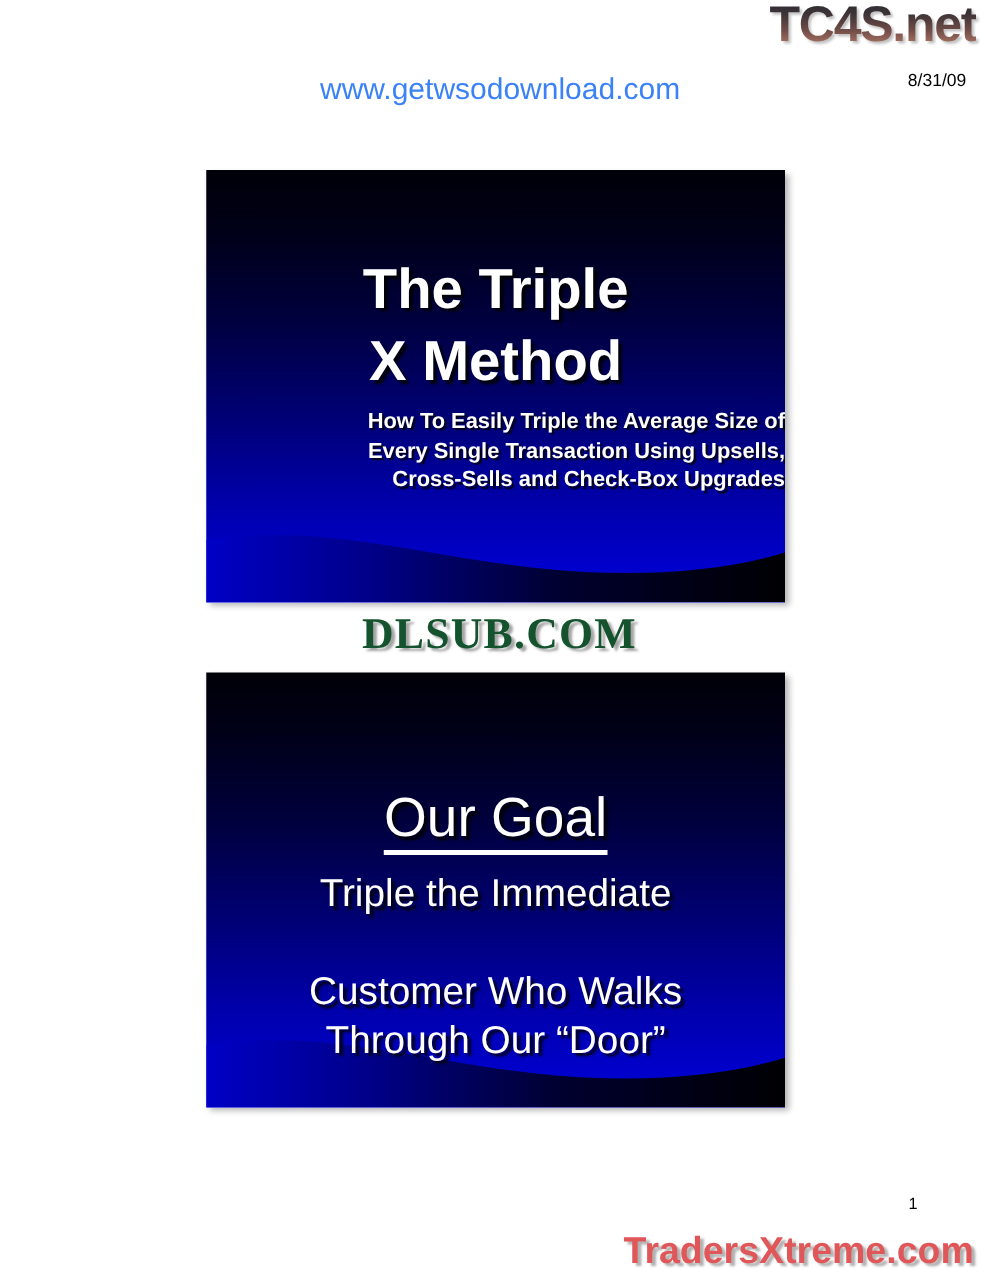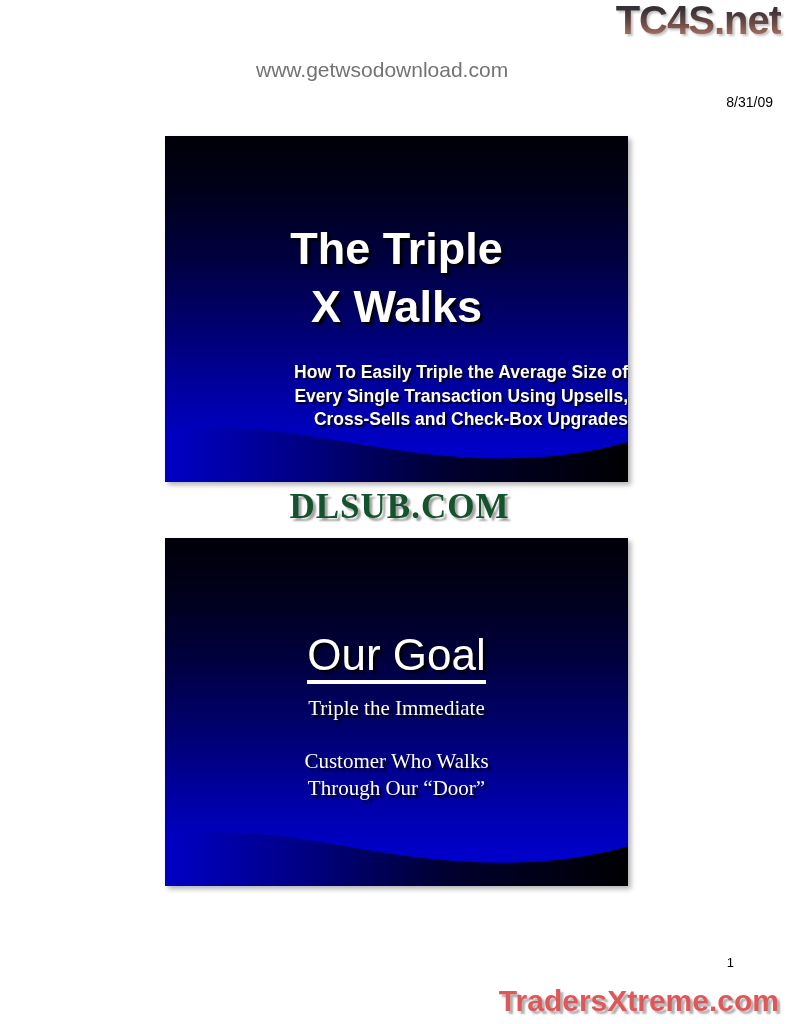--- a/index.html
+++ b/index.html
@@ -35,28 +35,27 @@
     filter: drop-shadow(2px 2px 1px rgba(120,120,120,0.45));
     white-space: nowrap;
   }
   .header-date {
     position: absolute;
     top: 56px;
     right: 18px;
     font-size: 14px;
     color: #000000;
     white-space: nowrap;
-    margin-top: 38px;
   }
   .site-url {
     position: absolute;
     top: 58px;
     left: 256px;
-    font-size: 21px;
-    color: #737373;
+    font-size: 24px;
+    color: #3b82f6;
     white-space: nowrap;
   }
 
   
   .slide {
     position: absolute;
     left: 165px;
     width: 463px;
     background: linear-gradient(180deg,
         #000008 0%,
@@ -83,21 +82,21 @@
 
   .slide-content {
     position: relative;
     z-index: 2;
     text-align: center;
     color: #ffffff;
   }
 
   
   .s1-title {
-    margin: 18px;
+    margin: 0;
     padding-top: 66px;
     font-size: 45px;
     font-weight: bold;
     line-height: 1.28;
     letter-spacing: 0px;
     text-shadow: 3px 3px 2px rgba(0,0,0,0.85);
   }
   .s1-subtitle {
     margin: 0;
     padding-top: 8px;
@@ -117,25 +116,24 @@
     line-height: 1.12;
     text-shadow: 3px 3px 2px rgba(0,0,0,0.85);
   }
   .s2-title span.u {
     border-bottom: 4px solid #ffffff;
     padding-bottom: 1px;
   }
   .s2-body {
     margin: 0;
     padding-top: 16px;
-    font-size: 21px;
+    font-size: 31px;
     font-weight: normal;
     line-height: 1.26;
     text-shadow: 3px 3px 2px rgba(0,0,0,0.85);
-    font-family: Liberation Serif, serif;
   }
 
   
   .wm-dlsub {
     position: absolute;
     top: 487px;
     left: 4px;
     width: 791px;
     text-align: center;
     font-family: "Liberation Serif", serif;
@@ -189,21 +187,21 @@
         <stop offset="62%" stop-color="#00002e"></stop>
         <stop offset="100%" stop-color="#000003"></stop>
       </linearGradient>
     </defs>
     <path d="M0,40 C90,26 170,52 260,62 C340,71 410,66 463,50 L463,90 L0,90 Z" fill="url(#waveGrad1)"></path>
   </svg>
 
   <div class="slide-content">
     <h1 class="s1-title">
       <span>The Triple</span><br>
-      <span>X Walks</span>
+      <span>X Method</span>
     </h1>
     <p class="s1-subtitle">
       <span>How To Easily Triple the Average Size of</span><br>
       <span>Every Single Transaction Using Upsells,</span><br>
       <span>Cross-Sells and Check-Box Upgrades</span>
     </p>
   </div>
 </div>
 
 <div class="wm-dlsub">DLSUB.COM</div>

